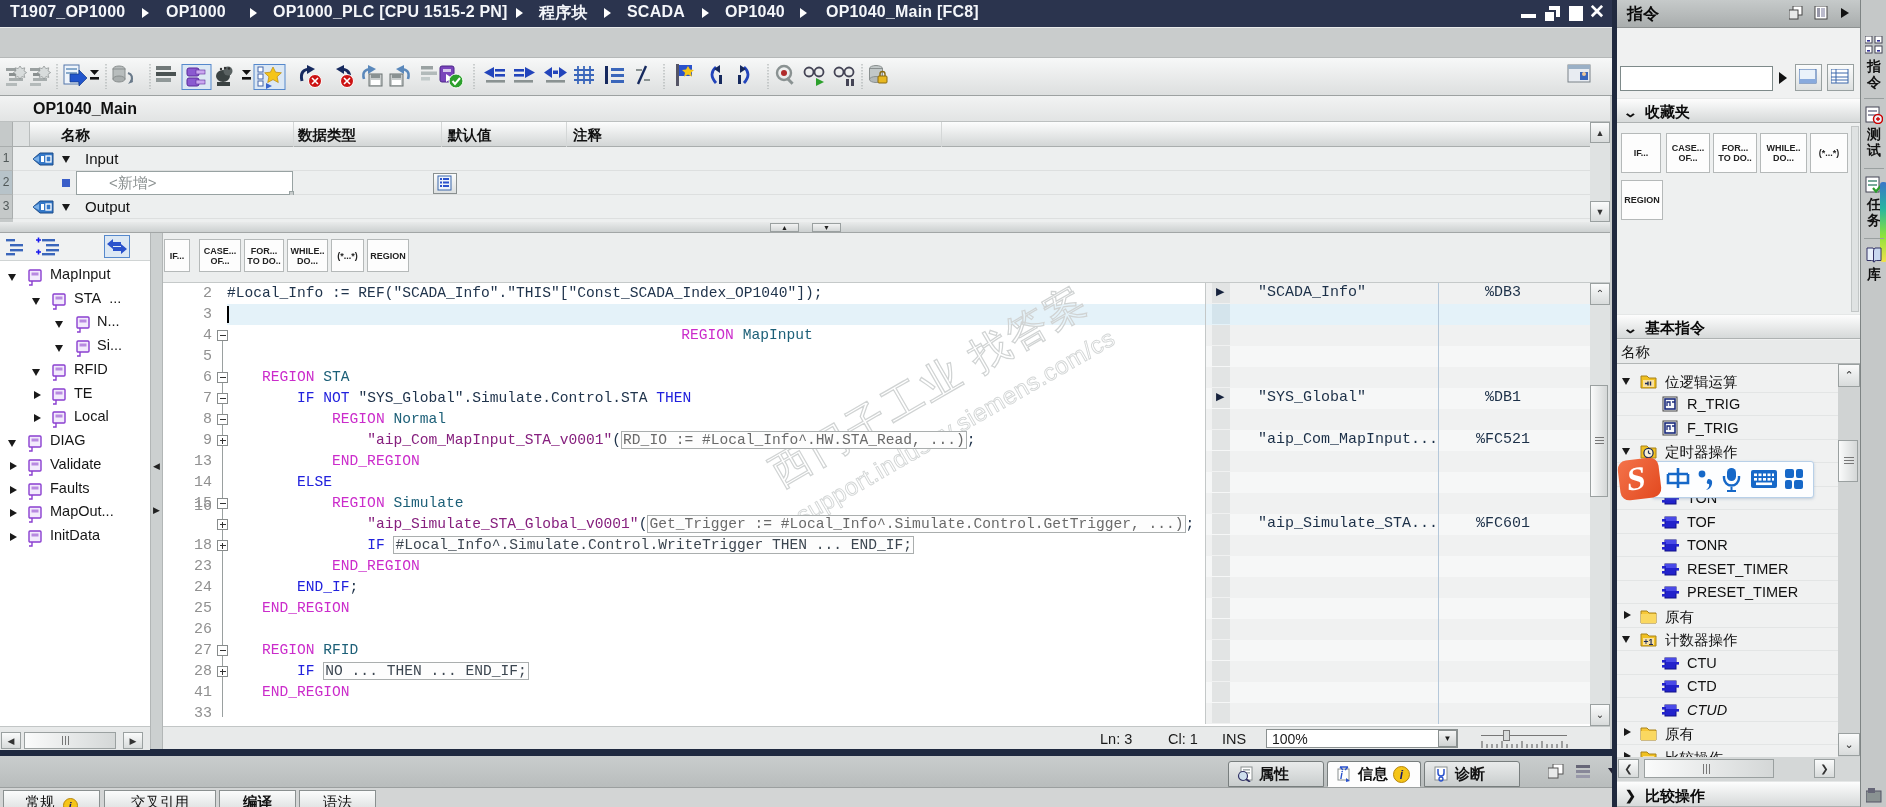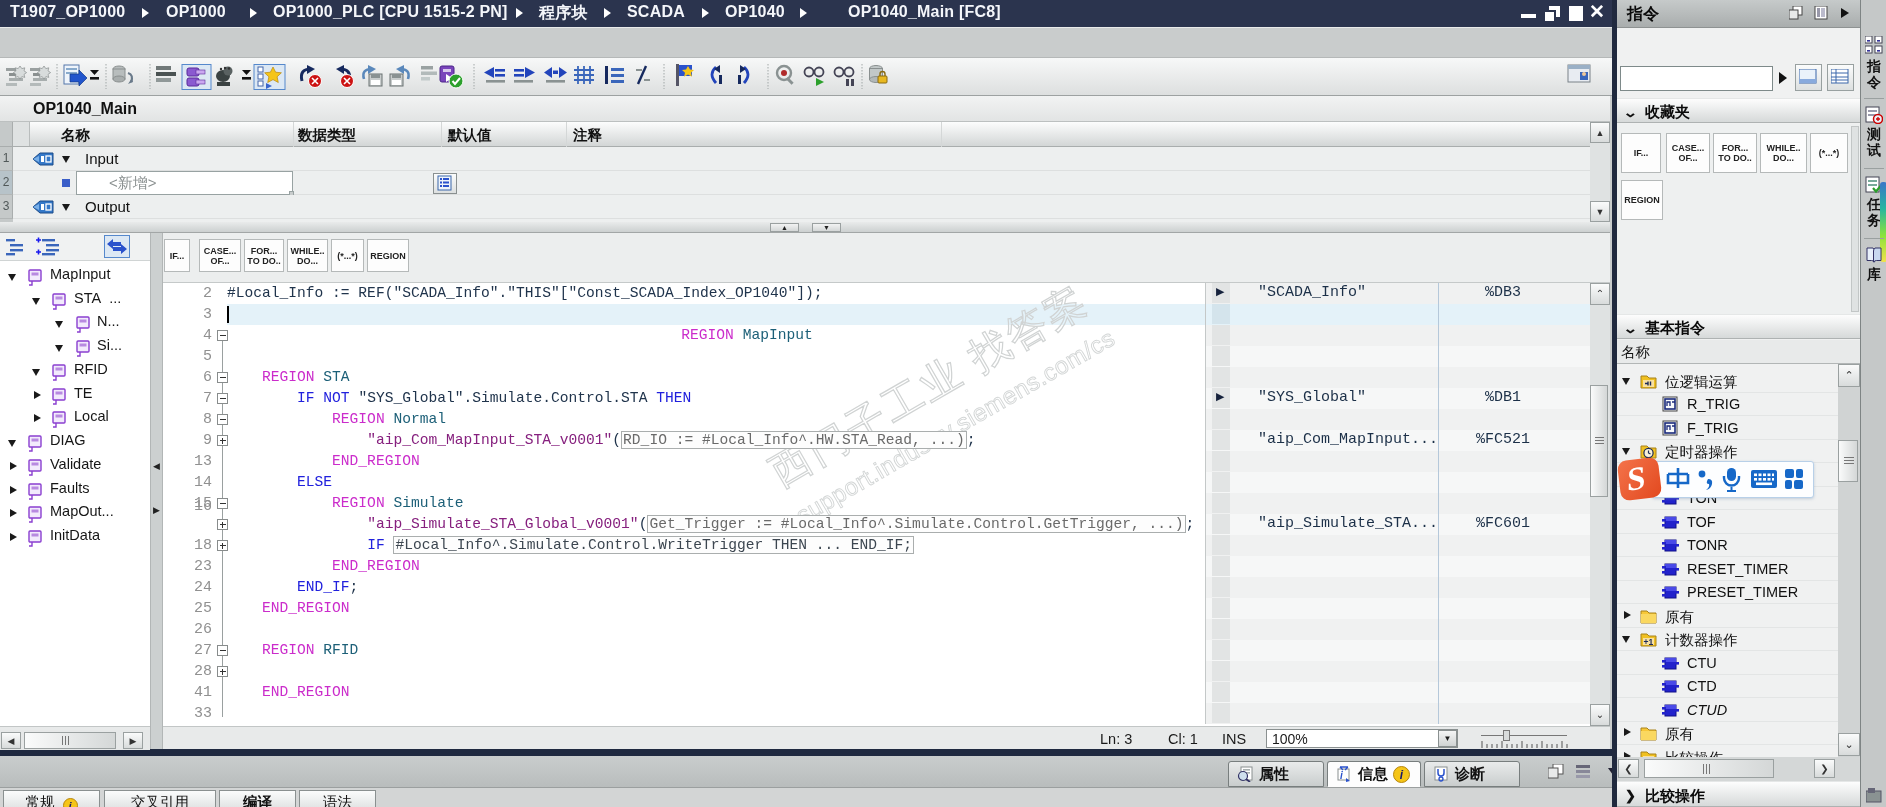--- a/index.html
+++ b/index.html
@@ -88,21 +88,21 @@
   <span class="bc" style="left:166px;">OP1000</span>
     <i class="warr" style="left:250px;"></i>
   <span class="bc" style="left:273px;">OP1000_PLC [CPU 1515-2 PN]</span>
     <i class="warr" style="left:516px;"></i>
   <span class="bc" style="left:539px;">程序块</span>
     <i class="warr" style="left:604px;"></i>
   <span class="bc" style="left:627px;">SCADA</span>
     <i class="warr" style="left:702px;"></i>
   <span class="bc" style="left:725px;">OP1040</span>
     <i class="warr" style="left:800px;"></i>
-  <span class="bc" style="left:848px;">OP1040_Main [FC8]</span>
+  <span class="bc" style="left:826px;">OP1040_Main [FC8]</span>
   <span class="wbtn" style="left:1521px;top:1px;width:16px;height:16px;">
       <i class="abs" style="left:0;top:13px;width:15px;height:4px;background:#fff;"></i>
     </span>
   <span class="wbtn" style="left:1545px;">
       <i class="abs" style="left:4px;top:2px;width:11px;height:11px;background:#fff;"></i>
       <i class="abs" style="left:0;top:6px;width:11px;height:11px;background:#fff;border-top:2px solid #2b344e;border-right:2px solid #2b344e;"></i>
     </span>
   <span class="wbtn" style="left:1569px;">
       <i class="abs" style="left:0;top:2px;width:14px;height:15px;background:#fff;"></i>
     </span>
@@ -565,20 +565,21 @@
   <div class="cl" style="left:64px;top:147px;">                <span class="fn">"aip_Com_MapInput_STA_v0001"</span>(<span class="bx">RD_IO := #Local_Info^.HW.STA_Read, ...)</span>;</div>
   <div class="cl" style="left:64px;top:168px;">            <span class="rg">END_REGION</span></div>
   <div class="cl" style="left:64px;top:189px;">        <span class="kw">ELSE</span></div>
   <div class="cl" style="left:64px;top:210px;">            <span class="rg">REGION</span> <span class="rn">Simulate</span></div>
   <div class="cl" style="left:64px;top:231px;">                <span class="fn">"aip_Simulate_STA_Global_v0001"</span>(<span class="bx">Get_Trigger := #Local_Info^.Simulate.Control.GetTrigger, ...)</span>;</div>
   <div class="cl" style="left:64px;top:252px;">                <span class="kw">IF</span> <span class="bx2">#Local_Info^.Simulate.Control.WriteTrigger THEN ... END_IF;</span></div>
   <div class="cl" style="left:64px;top:273px;">            <span class="rg">END_REGION</span></div>
   <div class="cl" style="left:64px;top:294px;">        <span class="kw">END_IF</span>;</div>
   <div class="cl" style="left:64px;top:315px;">    <span class="rg">END_REGION</span></div>
   <div class="cl" style="left:64px;top:357px;">    <span class="rg">REGION</span> <span class="rn">RFID</span></div>
+  <div class="cl" style="left:64px;top:378px;">        <span class="kw">IF</span> <span class="bx2">NO ... THEN ... END_IF;</span></div>
   <div class="cl" style="left:64px;top:399px;">    <span class="rg">END_REGION</span></div>
 </div>
 <div class="abs" id="refcols">
   <div class="rrow" style="top:0px;background:#f0f1f1;">
       <span class="rgut" style="background:#e2e4e4;">
         <span style="position:absolute;left:4px;top:2px;font-size:11px;color:#16223c;">▶</span>
       </span>
       <span class="rname">"SCADA_Info"</span>
       <span class="raddr">%DB3</span>
     </div>

